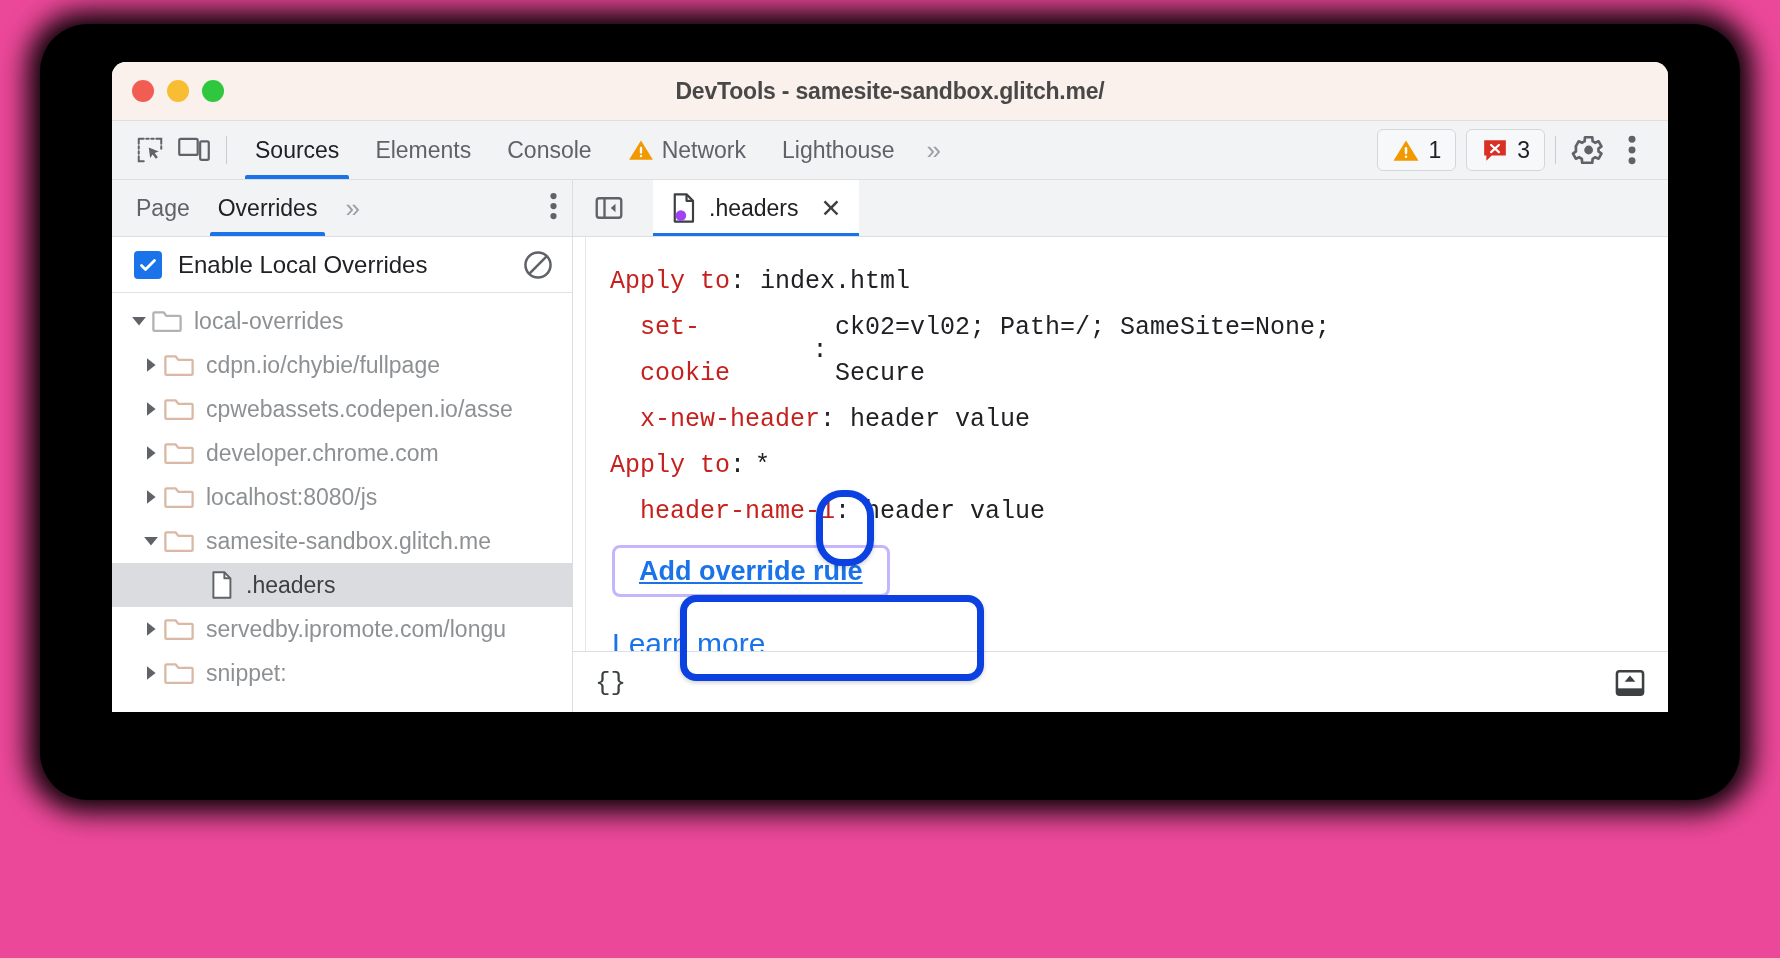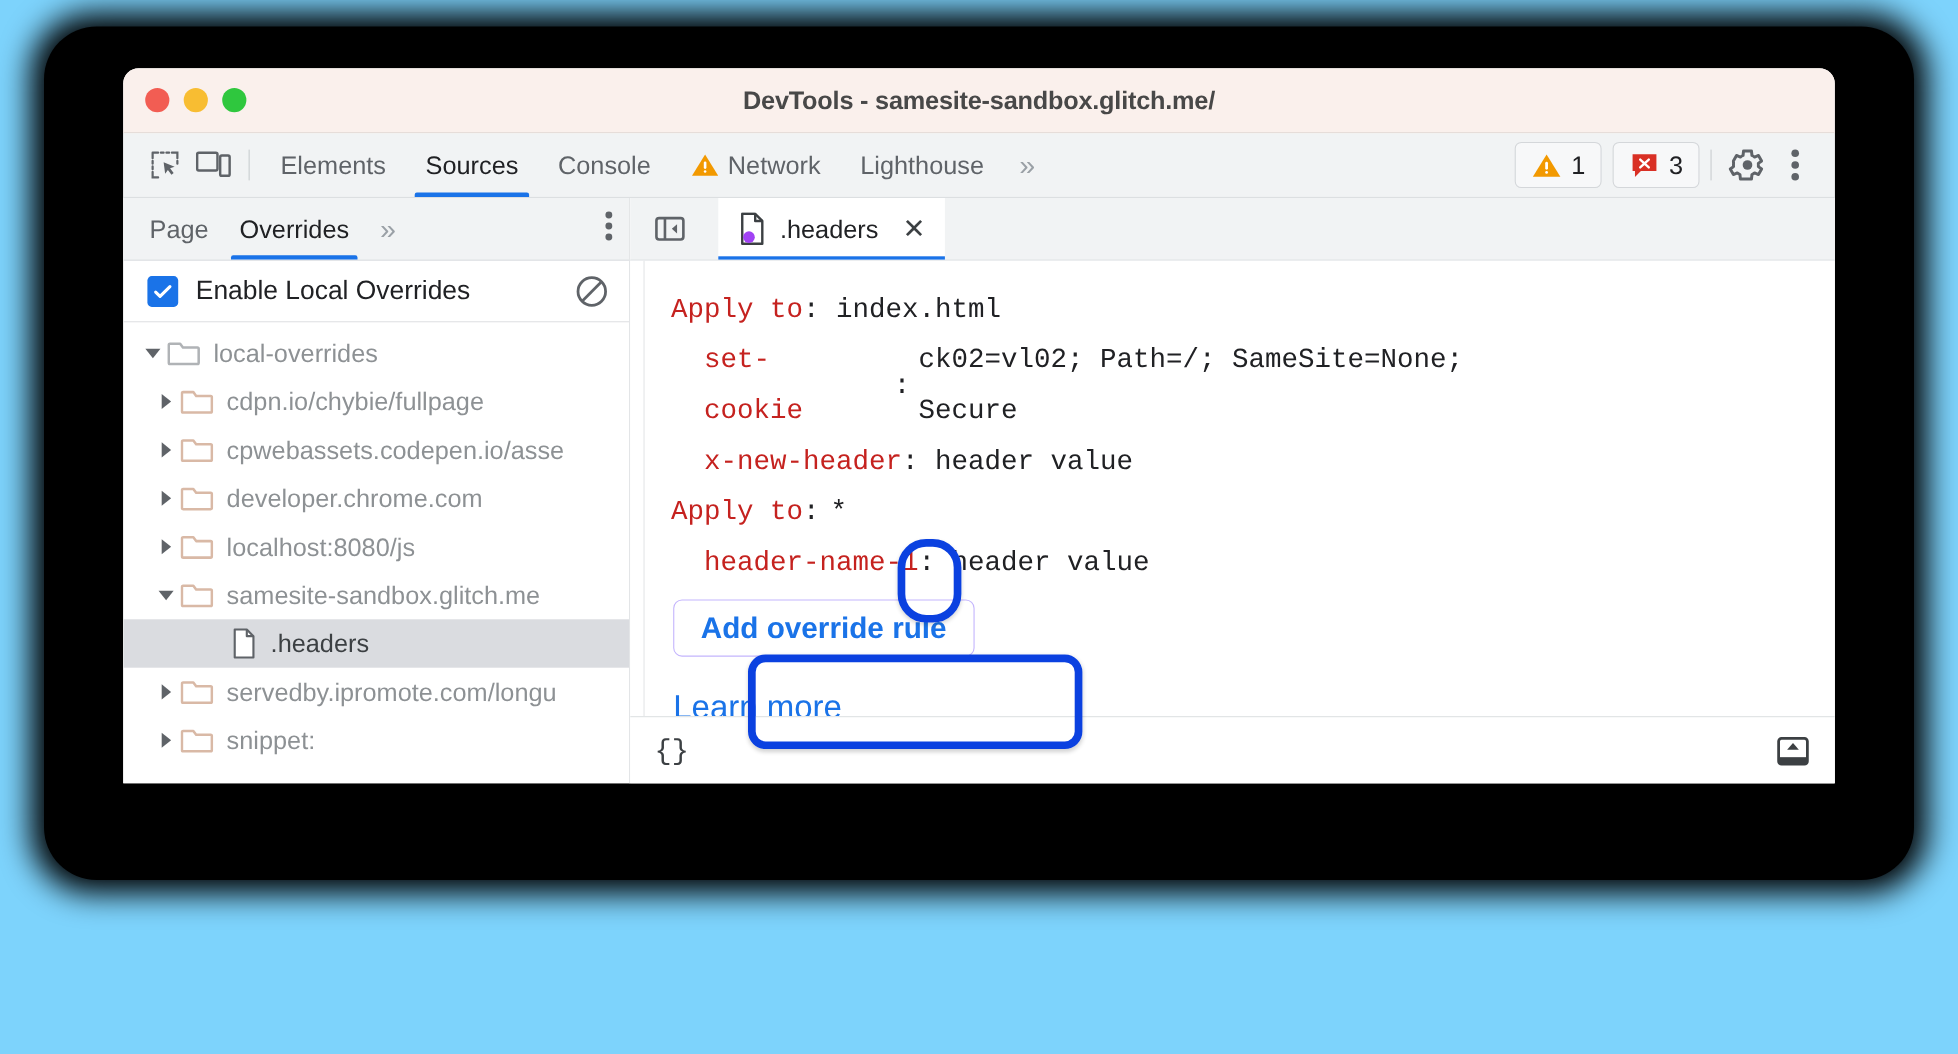--- a/index.html
+++ b/index.html
@@ -12,21 +12,21 @@
     background: #ffffff;
     font-family: "Liberation Sans", sans-serif;
   }
 
   
   #backdrop {
     position: absolute;
     left: 0; top: 0;
     width: 1780px;
     height: 958px;
-    background: #7dd3fc;
+    background: #ec4899;
   }
   #dark-frame {
     position: absolute;
     left: 28px;
     top: 12px;
     width: 1724px;
     height: 800px;
     background: #000000;
     border-radius: 56px;
     filter: blur(14px);
@@ -374,28 +374,29 @@
   .wrapped-val { flex: 1 1 auto; }
 
   #add-rule-btn {
     display: inline-flex;
     align-items: center;
     justify-content: center;
     height: 52px;
     padding: 0 24px;
     margin-top: 10px;
     margin-left: 2px;
-    border: 1px solid #c4b5fd;
+    border: 3px solid #c4b5fd;
     border-radius: 8px;
     background: #ffffff;
     color: #1a73e8;
     font-family: "Liberation Sans", sans-serif;
     font-size: 27px;
     font-weight: bold;
     cursor: pointer;
+    text-decoration: underline;
   }
   #learn-more {
     display: inline-block;
     margin-top: 24px;
     margin-left: 2px;
     font-family: "Liberation Sans", sans-serif;
     font-size: 30px;
     color: #1a73e8;
     text-decoration: underline;
     cursor: pointer;
@@ -470,25 +471,25 @@
 
       <div class="tb-icon-btn">
         <svg width="32" height="30" viewBox="0 0 26 22">
           <rect x="1" y="2" width="15" height="13" rx="1.2" fill="none" stroke="#5f6368" stroke-width="1.8"></rect>
           <rect x="18" y="4" width="7" height="15" rx="1.2" fill="none" stroke="#5f6368" stroke-width="1.8"></rect>
         </svg>
       </div>
 
       <div class="tb-sep"></div>
 
+      <div class="panel-tab active">
+        <span>Sources</span>
+      </div>
       <div class="panel-tab">
         <span>Elements</span>
-      </div>
-      <div class="panel-tab active">
-        <span>Sources</span>
       </div>
       <div class="panel-tab">
         <span>Console</span>
       </div>
       <div class="panel-tab">
         <svg width="26" height="24" viewBox="0 0 24 22">
           <path d="M12 2.2L23 20H1z" fill="#f29900"></path>
           <rect x="10.9" y="8" width="2.2" height="6.3" rx="1.1" fill="#ffffff"></rect>
           <rect x="10.9" y="15.4" width="2.2" height="2.2" rx="1.1" fill="#ffffff"></rect>
         </svg>

